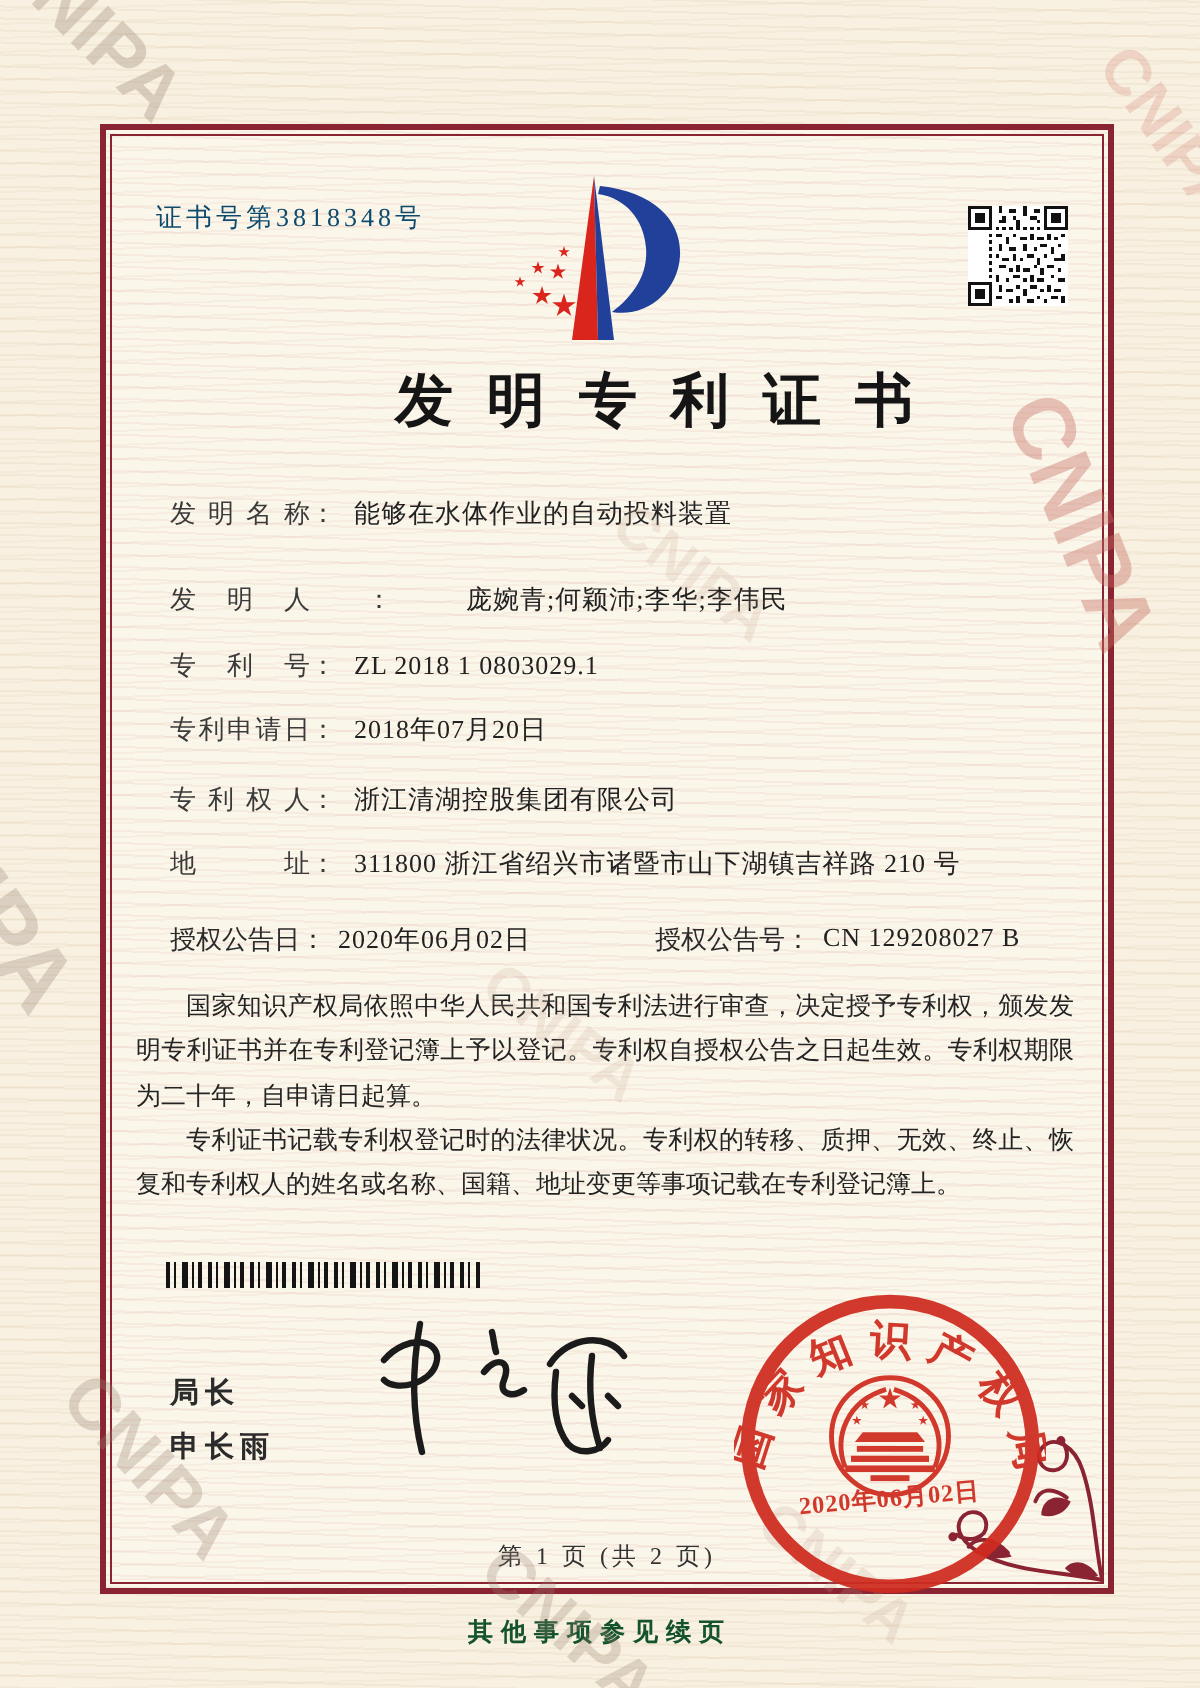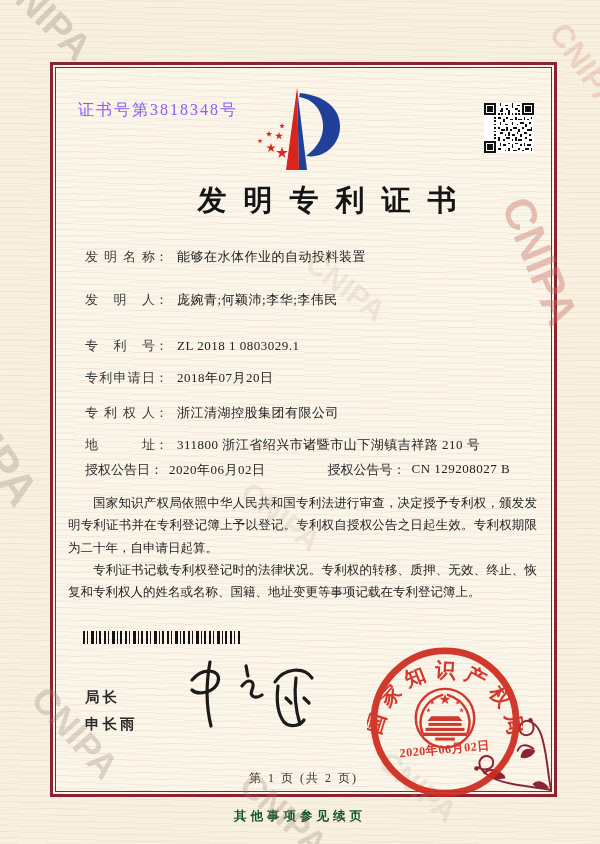--- a/index.html
+++ b/index.html
@@ -18,35 +18,35 @@
   }
   .frame{
     position:absolute;left:50px;top:62px;width:501px;height:729px;
     border:3px solid #8b2432;
     background-color:#fbf6ea;
     background-image:
       repeating-linear-gradient(2deg, rgba(216,156,146,0.13) 0 1px, rgba(0,0,0,0) 1px 6px),
       repeating-linear-gradient(-2deg, rgba(216,156,146,0.10) 0 1px, rgba(0,0,0,0) 1px 7px);
   }
   .frame-inner{position:absolute;inset:2px;border:1px solid #8b2432;pointer-events:none;}
-  .cert-no{position:absolute;left:78px;top:100px;font-size:16px;letter-spacing:2px;color:#8b5cf6;}
+  .cert-no{position:absolute;left:78px;top:100px;font-size:13px;letter-spacing:2px;color:#0c4a6e;}
   .logo{position:absolute;left:250px;top:84px;width:100px;height:100px;}
   .qr{position:absolute;left:484px;top:103px;width:50px;height:50px;background:#fff;}
   .title{
     position:absolute;left:50px;top:181px;width:539px;text-align:center;
     font-size:29px;font-weight:700;letter-spacing:17px;padding-left:32px;
     box-sizing:border-box;color:#151515;
   }
   .fields{position:absolute;left:85px;top:248px;width:440px;font-size:13px;}
   .row{display:flex;line-height:18px;}
   .row .label{display:inline-block;width:70px;text-align:justify;text-align-last:justify;color:#3a3a3a;}
   .row .colon{color:#3a3a3a;}
   .row .value{margin-left:9px;color:#222;font-weight:500;letter-spacing:0.5px;}
-  .row:nth-child(2){margin-top:25px;}
-  .row:nth-child(3){margin-top:28px;}
+  .row:nth-child(2){margin-top:25px;gap:28px;}
+  .row:nth-child(3){margin-top:15px;}
   .row:nth-child(4){margin-top:14px;}
   .row:nth-child(5){margin-top:17px;}
   .row:nth-child(6){margin-top:14px;}
   .grant-row{position:absolute;left:85px;top:461px;font-size:13px;display:flex;}
   .grant-pair{display:flex;}
   .grant-pair .value{margin-left:6px;letter-spacing:0.5px;color:#222;}
   .grant-pair.second{margin-left:62px;}
   .paras{
     position:absolute;left:68px;top:492px;width:469px;
     font-size:12.5px;line-height:1.78;text-align:justify;color:#242424;

